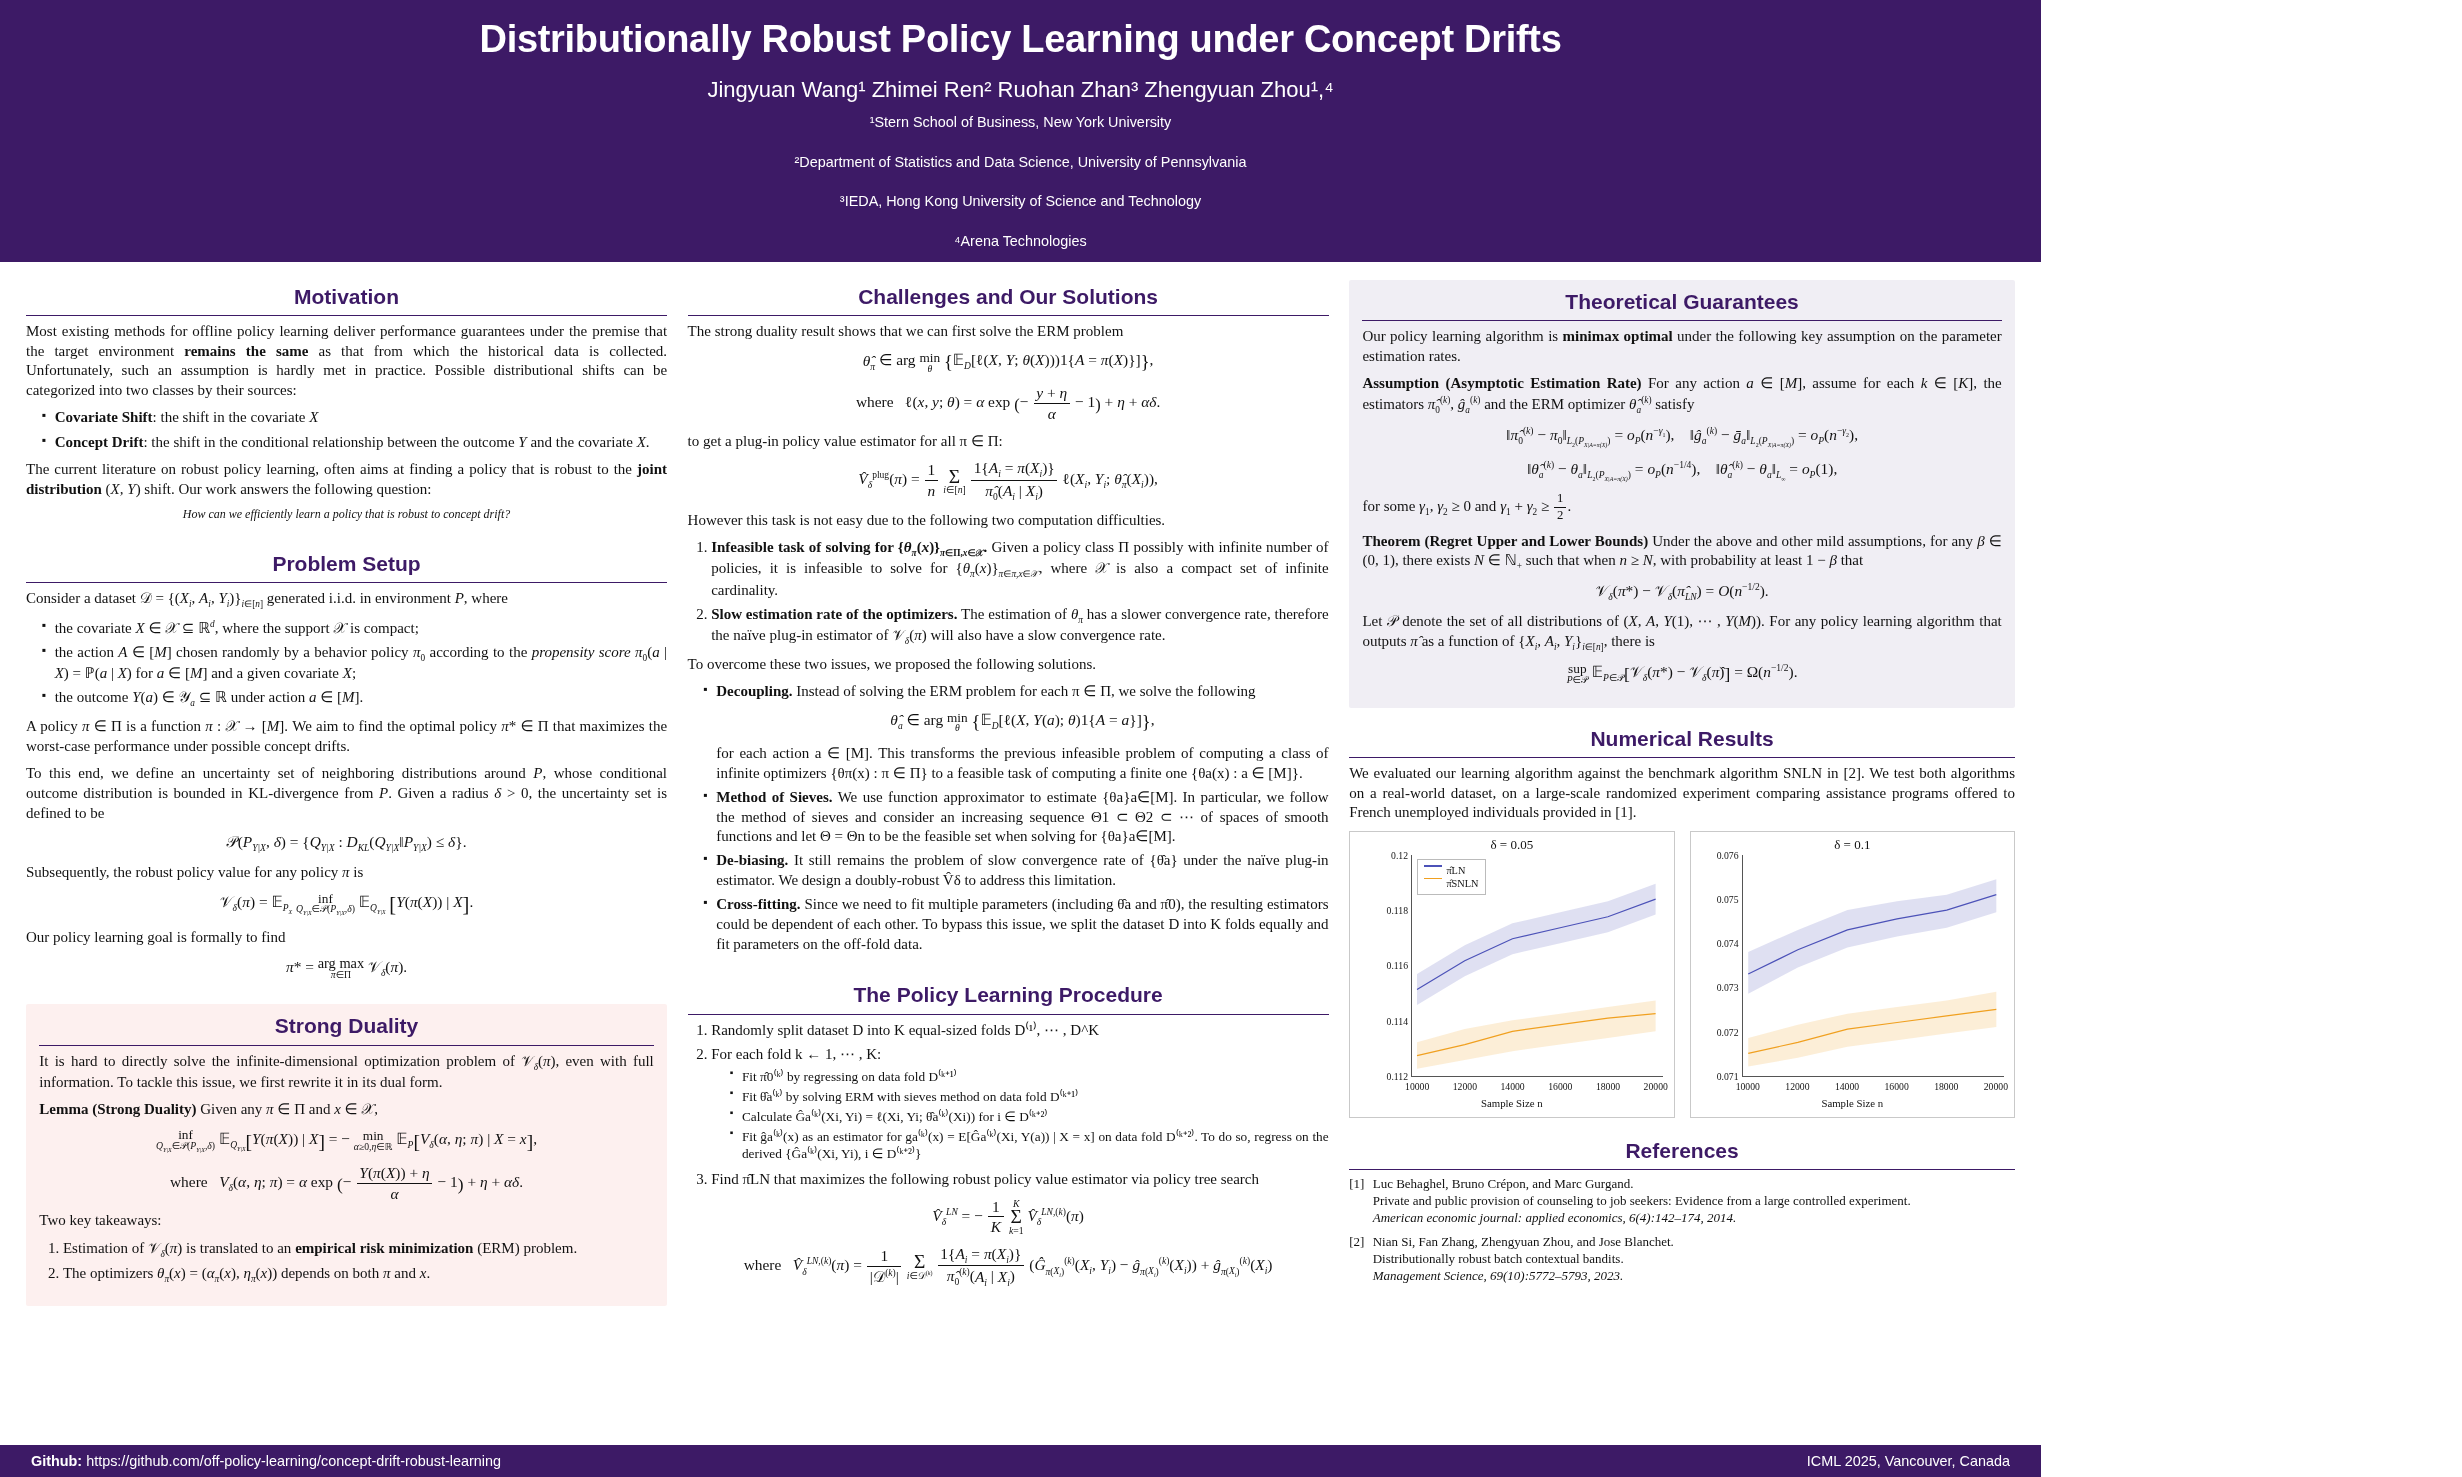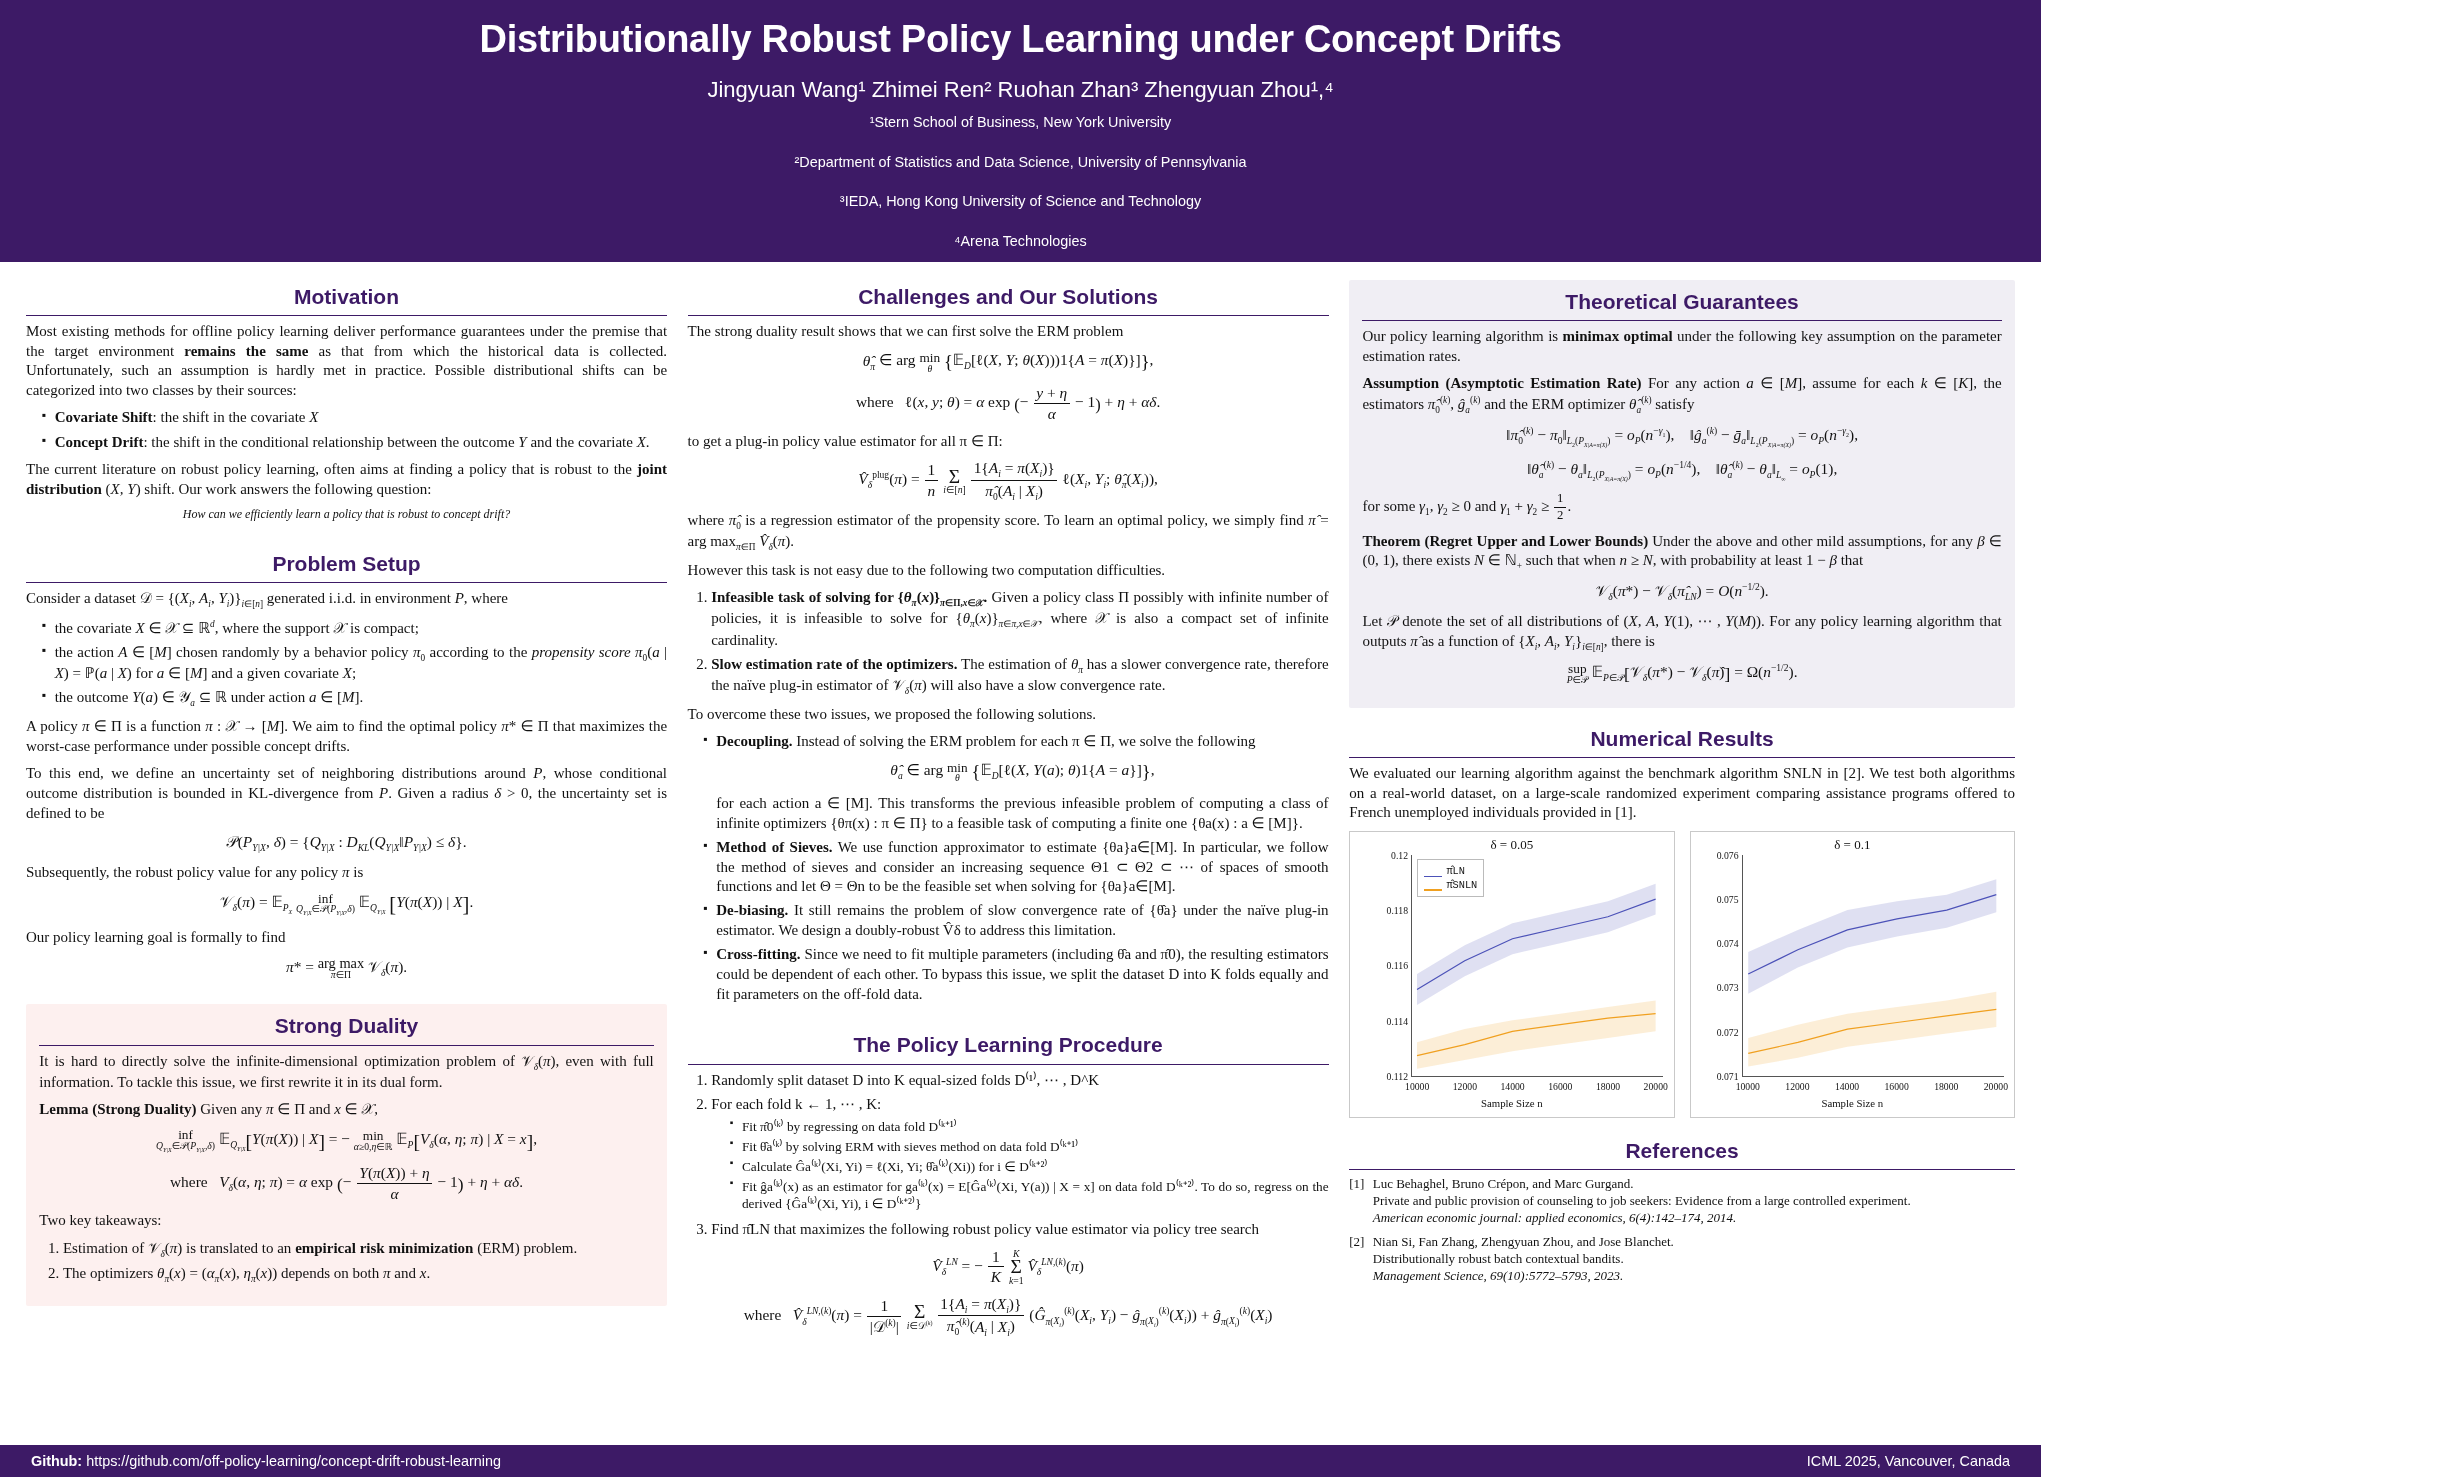--- a/index.html
+++ b/index.html
@@ -94,21 +94,21 @@
   
   .figs { display: flex; gap: 15px; margin-top: 5.1px; }
   .figbox { flex: 1; border: 0.8px solid #c9c9c9; background: #fff; position: relative; height: 287px; }
   .figtitle { text-align: center; font-size: 13px; margin: 5.1px 0 0 0; }
   .plotarea { position: absolute; left: 61px; right: 10.3px; top: 23.6px; bottom: 40px; background: #fff; border-left: 0.8px solid #555; border-bottom: 0.8px solid #555; }
   .ylab { position: absolute; left: 7.2px; top: 50%; transform: translateY(-50%) rotate(-90deg); transform-origin: center; font-size: 9.7px; white-space: nowrap; }
   .xlab { position: absolute; bottom: 7.2px; left: 0; right: 0; text-align: center; font-size: 10.8px; }
   .ytick { position: absolute; right: 100%; margin-right: 4.1px; transform: translateY(-50%); font-size: 9.7px; white-space: nowrap; }
   .xtick { position: absolute; top: 100%; margin-top: 5.1px; transform: translateX(-50%); font-size: 9.7px; }
   .legend { position: absolute; border: 0.5px solid #bbb; background: #fff; padding: 3.6px 6.2px; font-size: 10.3px; }
-  .legend .row { display: flex; align-items: flex-end; gap: 4.6px; margin: 1.5px 0; font-family: Liberation Mono, monospace; }
+  .legend .row { display: flex; align-items: flex-start; gap: 4.6px; margin: 1.5px 0; }
   .legend .swatch { width: 17.4px; height: 1.5px; display: inline-block; }
 
   
   .refs { font-size: 13px; line-height: 1.3; }
   .refs .ref { display: flex; gap: 6.2px; margin-bottom: 7.2px; }
   .refs .num { width: 17.4px; flex: 0 0 17.4px; }
   .refs .it { font-style: italic; }
 
   
   .footer {
@@ -213,21 +213,20 @@
           − 1<span style="font-size:16.4px;vertical-align:-2.6px">)</span> + <i>η</i> + <i>αδ</i>.
         </div>
         <p>to get a plug-in policy value estimator for all π ∈ Π:</p>
         <div class="eq">
           <i>V̂</i><sub><i>δ</i></sub><sup>plug</sup>(<i>π</i>) =
           <span class="frac"><span class="num">1</span><span class="den"><i>n</i></span></span>
           <span class="big-op"><span class="op">Σ</span><span class="sub"><i>i</i>∈[<i>n</i>]</span></span>
           <span class="frac"><span class="num">1{<i>A<sub>i</sub></i> = <i>π</i>(<i>X<sub>i</sub></i>)}</span><span class="den"><i>π̂</i><sub>0</sub>(<i>A<sub>i</sub></i> | <i>X<sub>i</sub></i>)</span></span>
           ℓ(<i>X<sub>i</sub></i>, <i>Y<sub>i</sub></i>; <i>θ̂<sub>π</sub></i>(<i>X<sub>i</sub></i>)),
         </div>
-        <p>where <i>π̂</i><sub>0</sub> is a regression estimator of the propensity score. To learn an optimal policy, we simply find <i>π̂</i> = arg max<sub><i>π</i>∈Π</sub> <i>V̂</i><sub><i>δ</i></sub>(<i>π</i>).</p>
         <p>However this task is not easy due to the following two computation difficulties.</p>
         <ol>
           <li><b>Infeasible task of solving for {<i>θ<sub>π</sub></i>(<i>x</i>)}<sub><i>π</i>∈Π,<i>x</i>∈𝒳</sub>.</b> Given a policy class Π possibly with infinite number of policies, it is infeasible to solve for {<i>θ<sub>π</sub></i>(<i>x</i>)}<sub><i>π</i>∈<i>π</i>,<i>x</i>∈𝒳</sub>, where 𝒳 is also a compact set of infinite cardinality.</li>
           <li><b>Slow estimation rate of the optimizers.</b> The estimation of <i>θ<sub>π</sub></i> has a slower convergence rate, therefore the naïve plug-in estimator of 𝒱<sub><i>δ</i></sub>(<i>π</i>) will also have a slow convergence rate.</li>
         </ol>
         <p>To overcome these two issues, we proposed the following solutions.</p>
         <ul class="dash">
           <li>
             <b>Decoupling.</b>
             <span>Instead of solving the ERM problem for each π ∈ Π, we solve the following</span>

